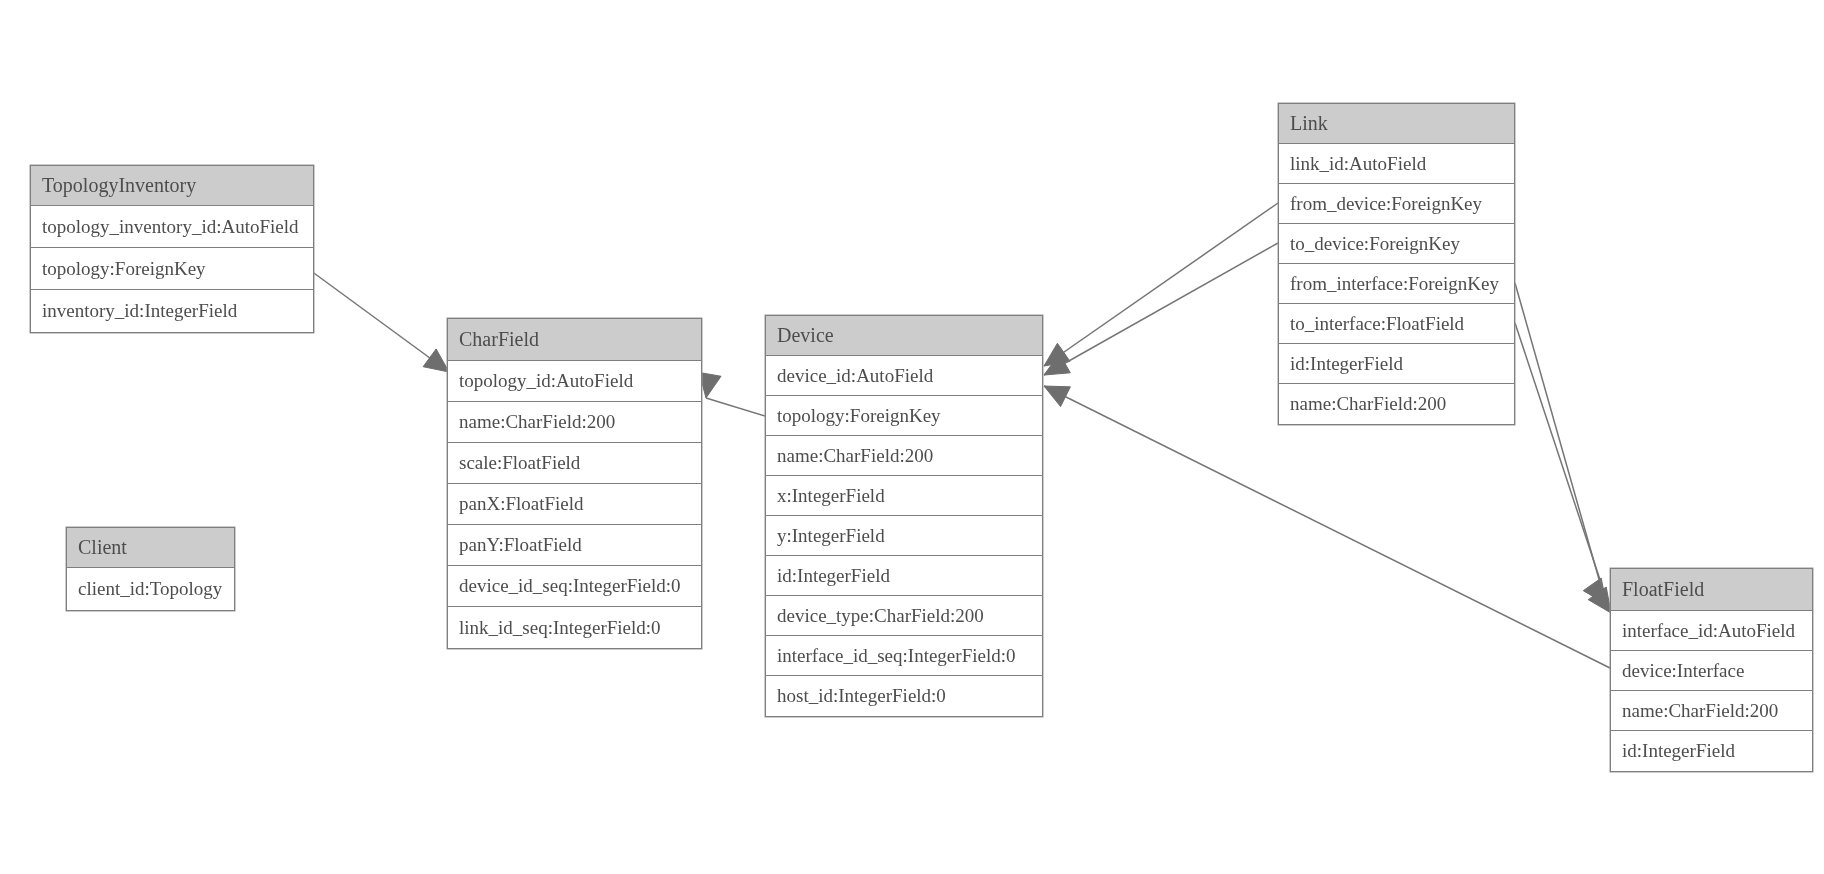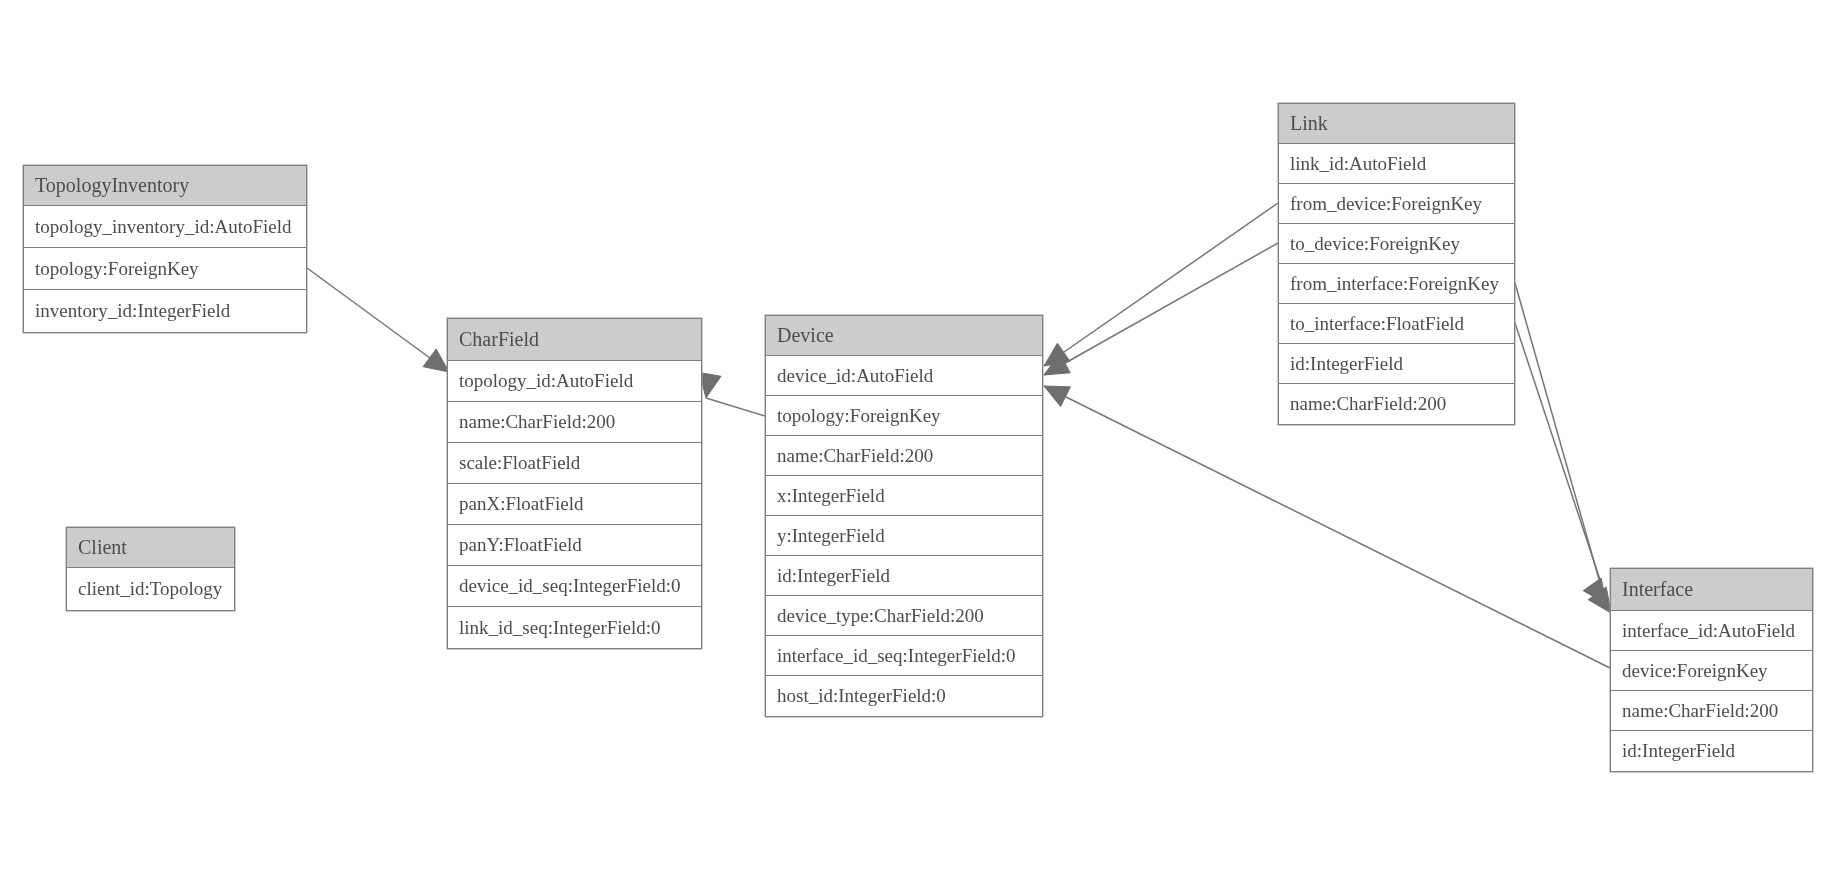--- a/index.html
+++ b/index.html
@@ -65,21 +65,21 @@
       <line x1="1278" y1="243" x2="1044" y2="375" stroke="#757575" stroke-width="1.5"></line>
       <polygon points="1044,375 1059.4989501695793,353.627528368462 1070.3080162820813,372.78905465880644" fill="#6e6e6e" stroke="#6e6e6e"></polygon>
       <line x1="1610" y1="668" x2="1044" y2="386" stroke="#757575" stroke-width="1.5"></line>
       <polygon points="1044,386 1070.3868408418075,386.8571058214227 1060.5759838010204,406.54840044938555" fill="#6e6e6e" stroke="#6e6e6e"></polygon>
       <line x1="1515" y1="283" x2="1606" y2="604" stroke="#757575" stroke-width="1.5"></line>
       <polygon points="1606,604 1583.223493040396,590.6496917369257 1601.244838014754,578.0310101372027" fill="#6e6e6e" stroke="#6e6e6e"></polygon>
       <line x1="1515" y1="323" x2="1611" y2="613" stroke="#757575" stroke-width="1.5"></line>
       <polygon points="1611,613 1588.223493040396,599.6496917369257 1606.244838014754,587.0310101372027" fill="#6e6e6e" stroke="#6e6e6e"></polygon>
     </svg>
   <div id="entity-layer">
-      <div class="entity" style="left: 23px; top: 165px; width: 284px; height: 168px;">
+      <div class="entity" style="left: 30px; top: 165px; width: 284px; height: 168px;">
         <div class="entity-header" style="height: 40px;">TopologyInventory</div>
         <div class="entity-row" style="height: 42px;">topology_inventory_id:AutoField</div>
         <div class="entity-row" style="height: 42px;">topology:ForeignKey</div>
         <div class="entity-row" style="height: 42px;">inventory_id:IntegerField</div>
       </div>
       <div class="entity" style="left: 447px; top: 318px; width: 255px; height: 331px;">
         <div class="entity-header" style="height: 42px;">CharField</div>
         <div class="entity-row" style="height: 41px;">topology_id:AutoField</div>
         <div class="entity-row" style="height: 41px;">name:CharField:200</div>
         <div class="entity-row" style="height: 41px;">scale:FloatField</div>
@@ -108,20 +108,20 @@
         <div class="entity-header" style="height: 40px;">Link</div>
         <div class="entity-row" style="height: 40px;">link_id:AutoField</div>
         <div class="entity-row" style="height: 40px;">from_device:ForeignKey</div>
         <div class="entity-row" style="height: 40px;">to_device:ForeignKey</div>
         <div class="entity-row" style="height: 40px;">from_interface:ForeignKey</div>
         <div class="entity-row" style="height: 40px;">to_interface:FloatField</div>
         <div class="entity-row" style="height: 40px;">id:IntegerField</div>
         <div class="entity-row" style="height: 40px;">name:CharField:200</div>
       </div>
       <div class="entity" style="left: 1610px; top: 568px; width: 203px; height: 204px;">
-        <div class="entity-header" style="height: 42px;">Interface</div>
+        <div class="entity-header" style="height: 42px;">FloatField</div>
         <div class="entity-row" style="height: 40px;">interface_id:AutoField</div>
-        <div class="entity-row" style="height: 40px;">device:ForeignKey</div>
+        <div class="entity-row" style="height: 40px;">device:Interface</div>
         <div class="entity-row" style="height: 40px;">name:CharField:200</div>
         <div class="entity-row" style="height: 40px;">id:IntegerField</div>
       </div>
     </div>
 </div>
 
 </body></html>

